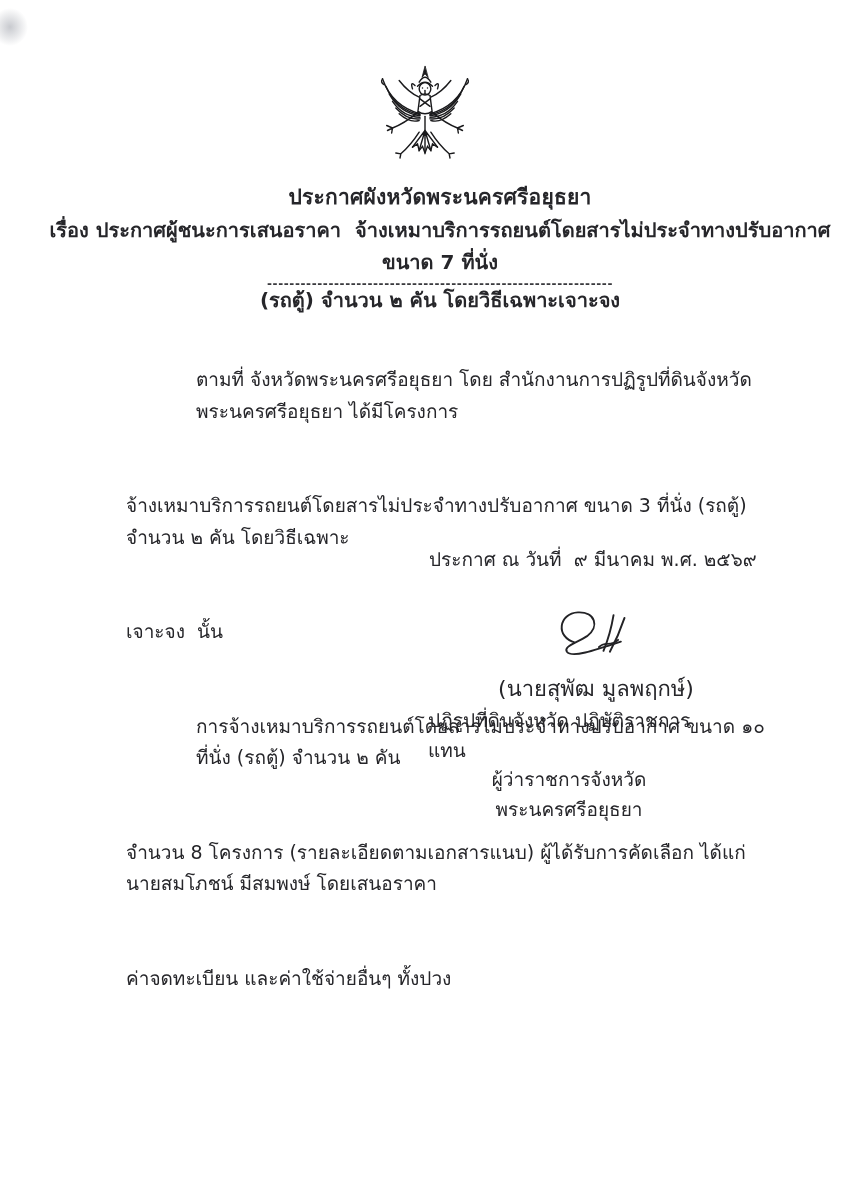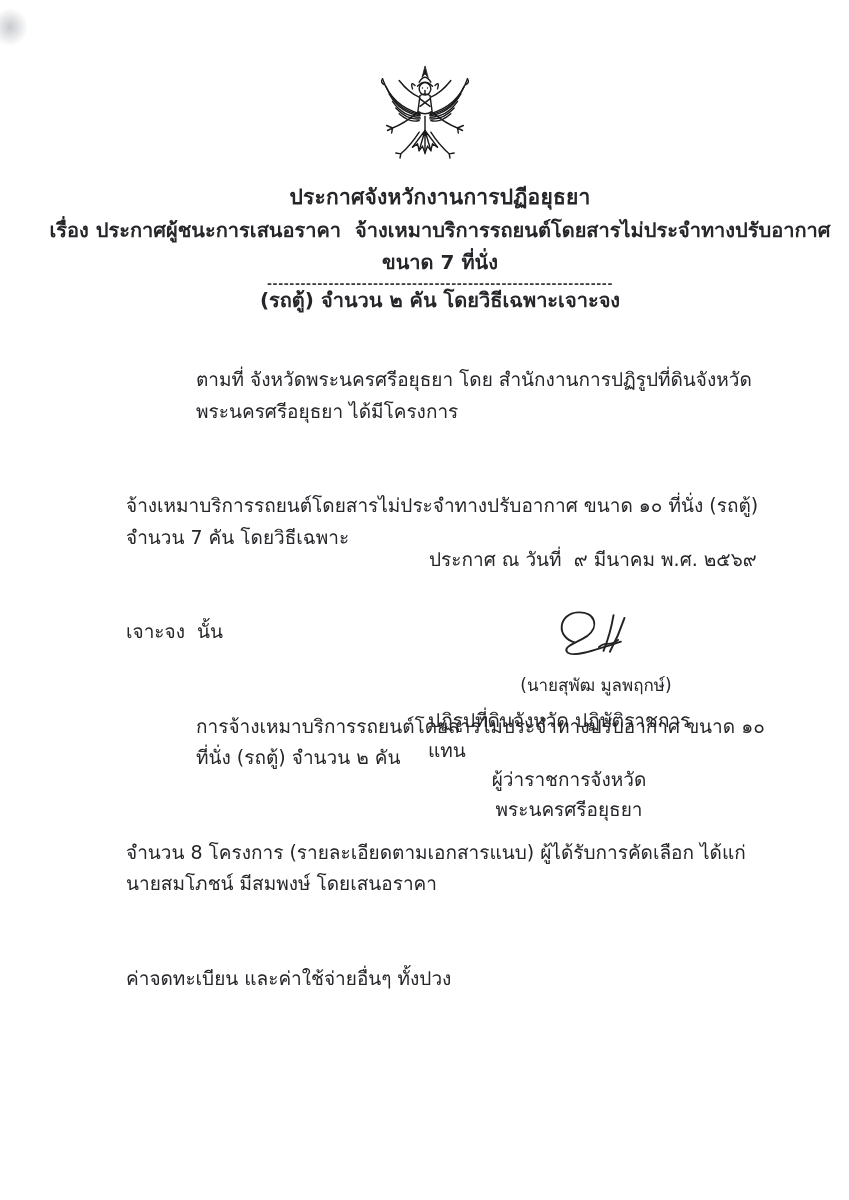--- a/index.html
+++ b/index.html
@@ -20,21 +20,21 @@
   .divider{top:277px;font-size:12px;letter-spacing:.6px;color:#3a3a3e;font-weight:bold;}
   .body-block{
     top:301px;left:93px;width:682px;
     font-size:19px;line-height:31.5px;
     text-align:left;
   }
   .body-line{white-space:pre-wrap;margin-left:33px;}
   .body-line.indent{padding-left:70px;}
   .date-line{top:544px;left:429px;font-size:19px;}
   .sig-svg{position:absolute;top:606px;left:546px;width:104px;height:64px;}
-  .sig-name{top:671px;left:455px;width:282px;text-align:center;font-size:17px;}
+  .sig-name{top:671px;left:455px;width:282px;text-align:center;font-size:22px;}
   .sig-pos1{top:705px;left:428px;width:282px;text-align:left;font-size:19px;}
   .sig-pos2{top:764px;left:428px;width:282px;text-align:center;font-size:19px;}
   .emblem{position:absolute;top:58px;left:375px;width:100px;height:120px;}
   .smudge{
     position:absolute;left:-8px;top:8px;width:36px;height:38px;
     background:radial-gradient(closest-side, rgba(110,115,128,.38), rgba(110,115,128,0));
     border-radius:50%;
   }
   .emblem svg, .sig-svg svg{width:100%;height:100%;}
 </style>
@@ -89,30 +89,30 @@
 
       <path d="M60 63 L60 80"></path>
       <path d="M60 80 L45 100 M60 80 L53 104 M60 80 L60 107 M60 80 L67 104 M60 80 L75 100"></path>
       <path d="M45 100 L51 96 L53 104 L57 99 L60 107 L63 99 L67 104 L69 96 L75 100"></path>
 
       <path d="M53 82 C46 93 39 101 31 108 M31 108 l-6 -1 M31 108 l-1 5"></path>
       <path d="M67 82 C74 93 81 101 89 108 M89 108 l6 -1 M89 108 l1 5"></path>
     </svg>
   </div>
 
-  <div class="abs centered-band doc-title">ประกาศจังหวักงานการปฏีอยุธยา</div>
+  <div class="abs centered-band doc-title">ประกาศผังหวัดพระนครศรีอยุธยา</div>
 
   <div class="abs centered-band subject-1">เรื่อง ประกาศผู้ชนะการเสนอราคา  จ้างเหมาบริการรถยนต์โดยสารไม่ประจำทางปรับอากาศ ขนาด 7 ที่นั่ง</div>
   <div class="abs centered-band subject-2">(รถตู้) จำนวน ๒ คัน โดยวิธีเฉพาะเจาะจง</div>
 
   <div class="abs centered-band divider">--------------------------------------------------------------</div>
 
   <div class="abs body-block">
     <div class="body-line indent">ตามที่ จังหวัดพระนครศรีอยุธยา โดย สำนักงานการปฏิรูปที่ดินจังหวัดพระนครศรีอยุธยา ได้มีโครงการ</div>
-    <div class="body-line">จ้างเหมาบริการรถยนต์โดยสารไม่ประจำทางปรับอากาศ ขนาด ๑๐ ที่นั่ง (รถตู้) จำนวน 7 คัน โดยวิธีเฉพาะ</div>
+    <div class="body-line">จ้างเหมาบริการรถยนต์โดยสารไม่ประจำทางปรับอากาศ ขนาด 3 ที่นั่ง (รถตู้) จำนวน ๒ คัน โดยวิธีเฉพาะ</div>
     <div class="body-line">เจาะจง  นั้น</div>
     <div class="body-line indent">การจ้างเหมาบริการรถยนต์โดยสารไม่ประจำทางปรับอากาศ ขนาด ๑๐ ที่นั่ง (รถตู้) จำนวน ๒ คัน</div>
     <div class="body-line">จำนวน 8 โครงการ (รายละเอียดตามเอกสารแนบ) ผู้ได้รับการคัดเลือก ได้แก่ นายสมโภชน์ มีสมพงษ์ โดยเสนอราคา</div>
     <div class="body-line">ค่าจดทะเบียน และค่าใช้จ่ายอื่นๆ ทั้งปวง</div>
   </div>
 
   <div class="abs date-line">ประกาศ ณ วันที่  ๙ มีนาคม พ.ศ. ๒๕๖๙</div>
 
   <div class="sig-svg">
     <svg viewBox="0 0 110 70" fill="none" stroke="#232326" stroke-width="2.1" stroke-linecap="round">

